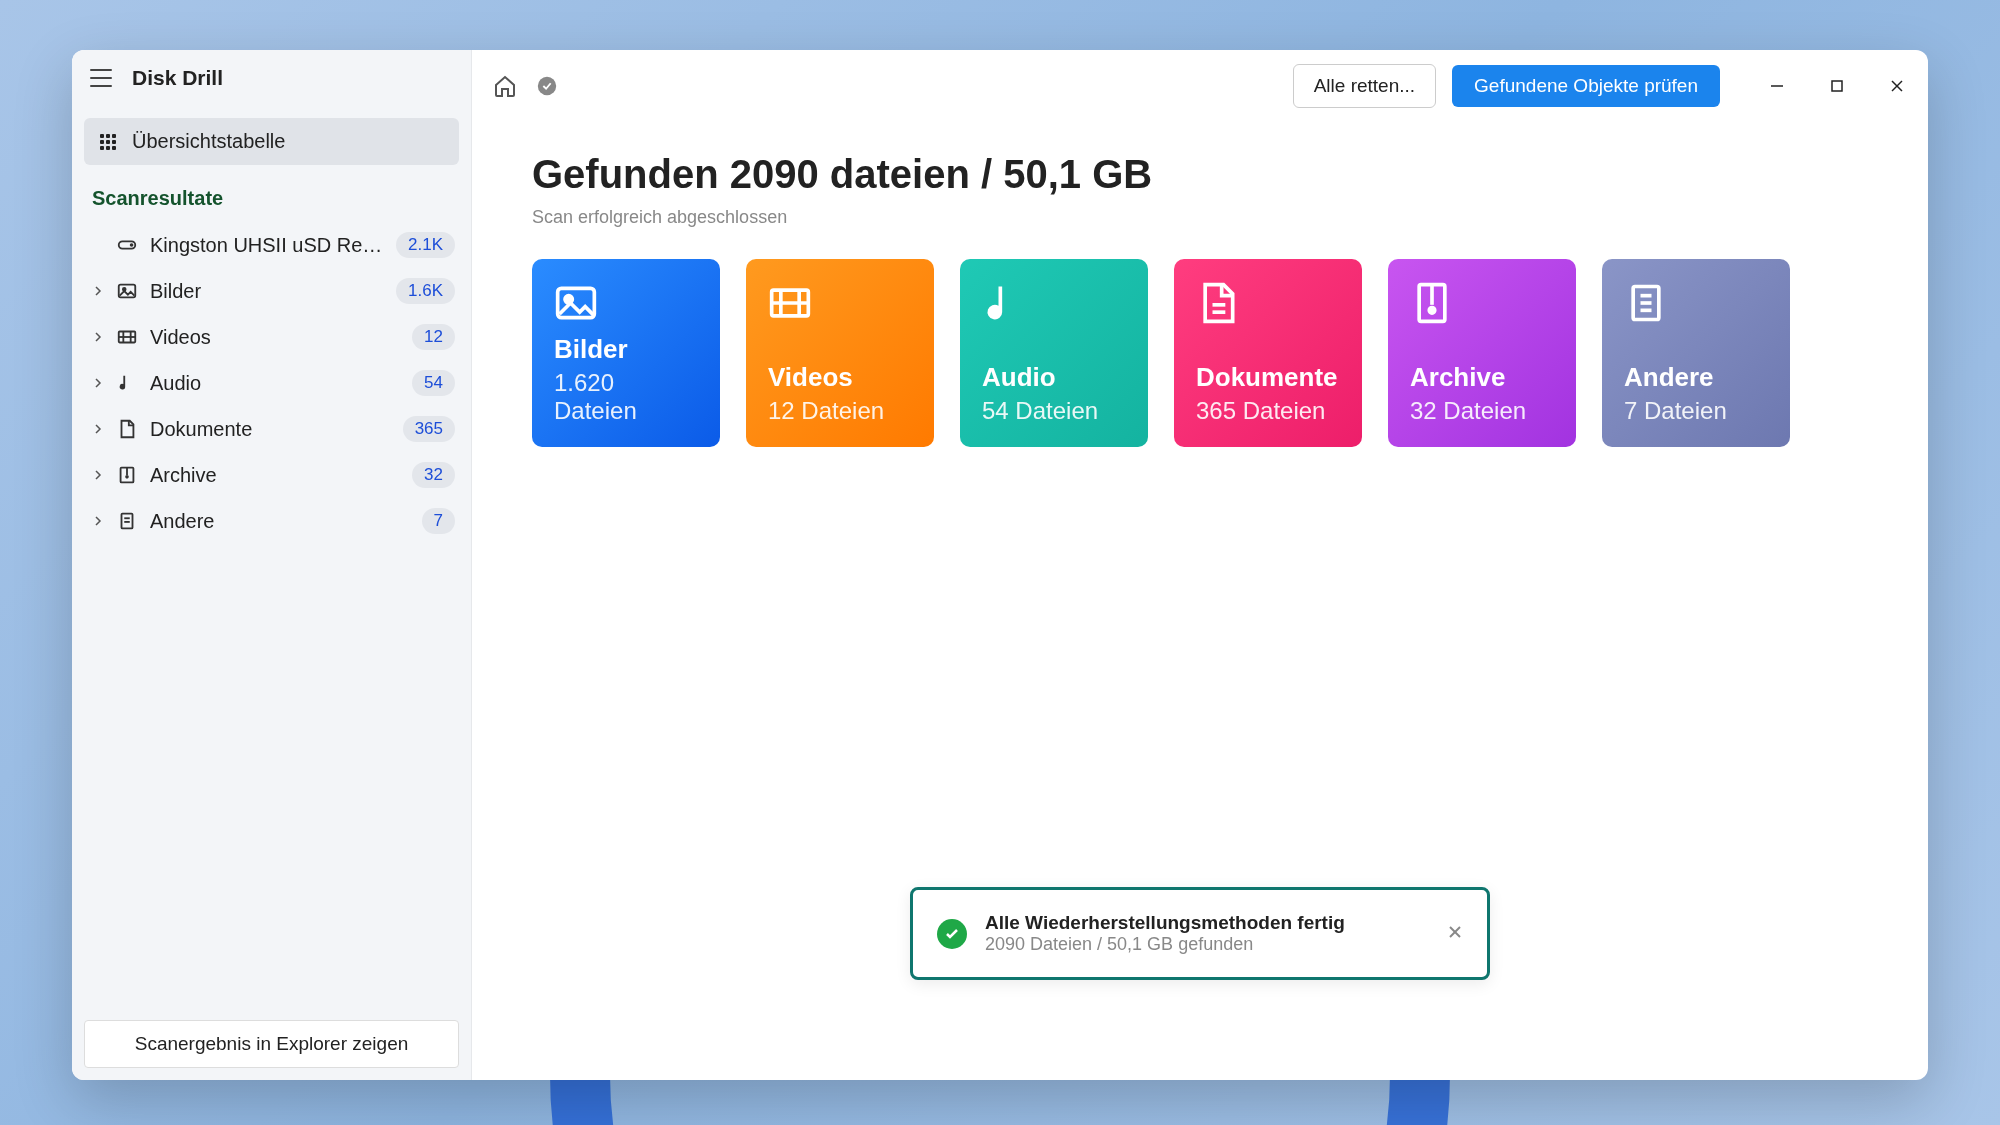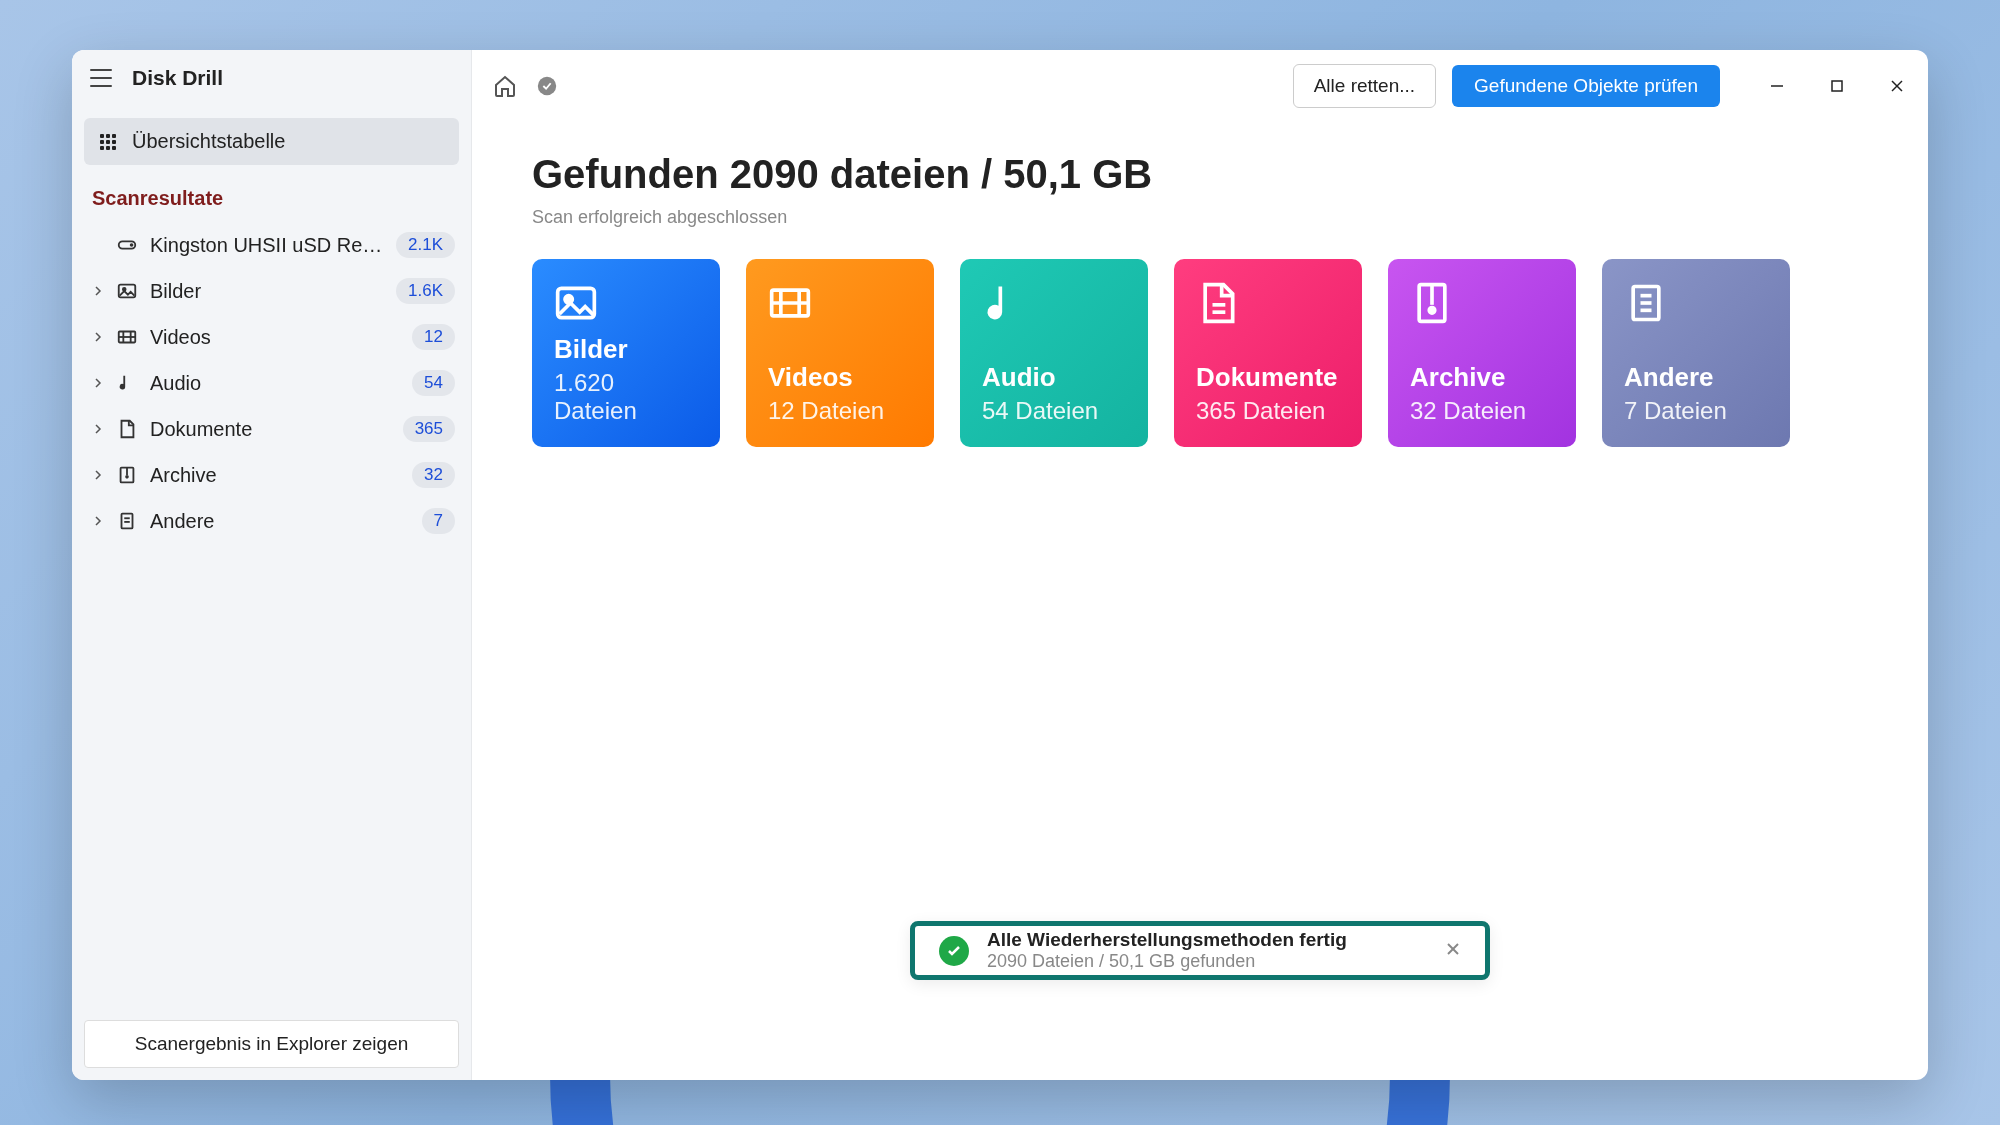--- a/index.html
+++ b/index.html
@@ -86,21 +86,21 @@
   border-radius: 1px;
 }
 .sidebar-tab-label {
   font-size: 20px;
   color: #222;
 }
 .section-title {
   font-size: 20px;
   font-weight: 600;
   padding: 22px 20px 12px 20px;
-  color: #7f1d1d;
+  color: #14532d;
 }
 .tree-item {
   display: flex;
   align-items: center;
   padding: 10px 16px 10px 20px;
   gap: 12px;
   cursor: pointer;
   font-size: 20px;
   color: #222;
 }
@@ -250,24 +250,24 @@
 .card-audio { background: linear-gradient(135deg, #1fc9b5 0%, #14b3a0 100%); }
 .card-dokumente { background: linear-gradient(135deg, #ff3d7f 0%, #ed1e6a 100%); }
 .card-archive { background: linear-gradient(135deg, #c855f0 0%, #a233e0 100%); }
 .card-andere { background: linear-gradient(135deg, #8a95c7 0%, #6d78b0 100%); }
 .toast {
   position: absolute;
   bottom: 100px;
   left: 50%;
   transform: translateX(-50%);
   background: #fff;
-  border: 5px solid #0f766e;
+  border: 3px solid #0f766e;
   border-radius: 8px;
   box-shadow: 0 4px 16px rgba(0,0,0,0.08);
-  padding: 3px 24px;
+  padding: 22px 24px;
   display: flex;
   align-items: center;
   gap: 18px;
   min-width: 580px;
 }
 .toast-check {
   width: 30px;
   height: 30px;
   background: #1fa847;
   border-radius: 50%;

